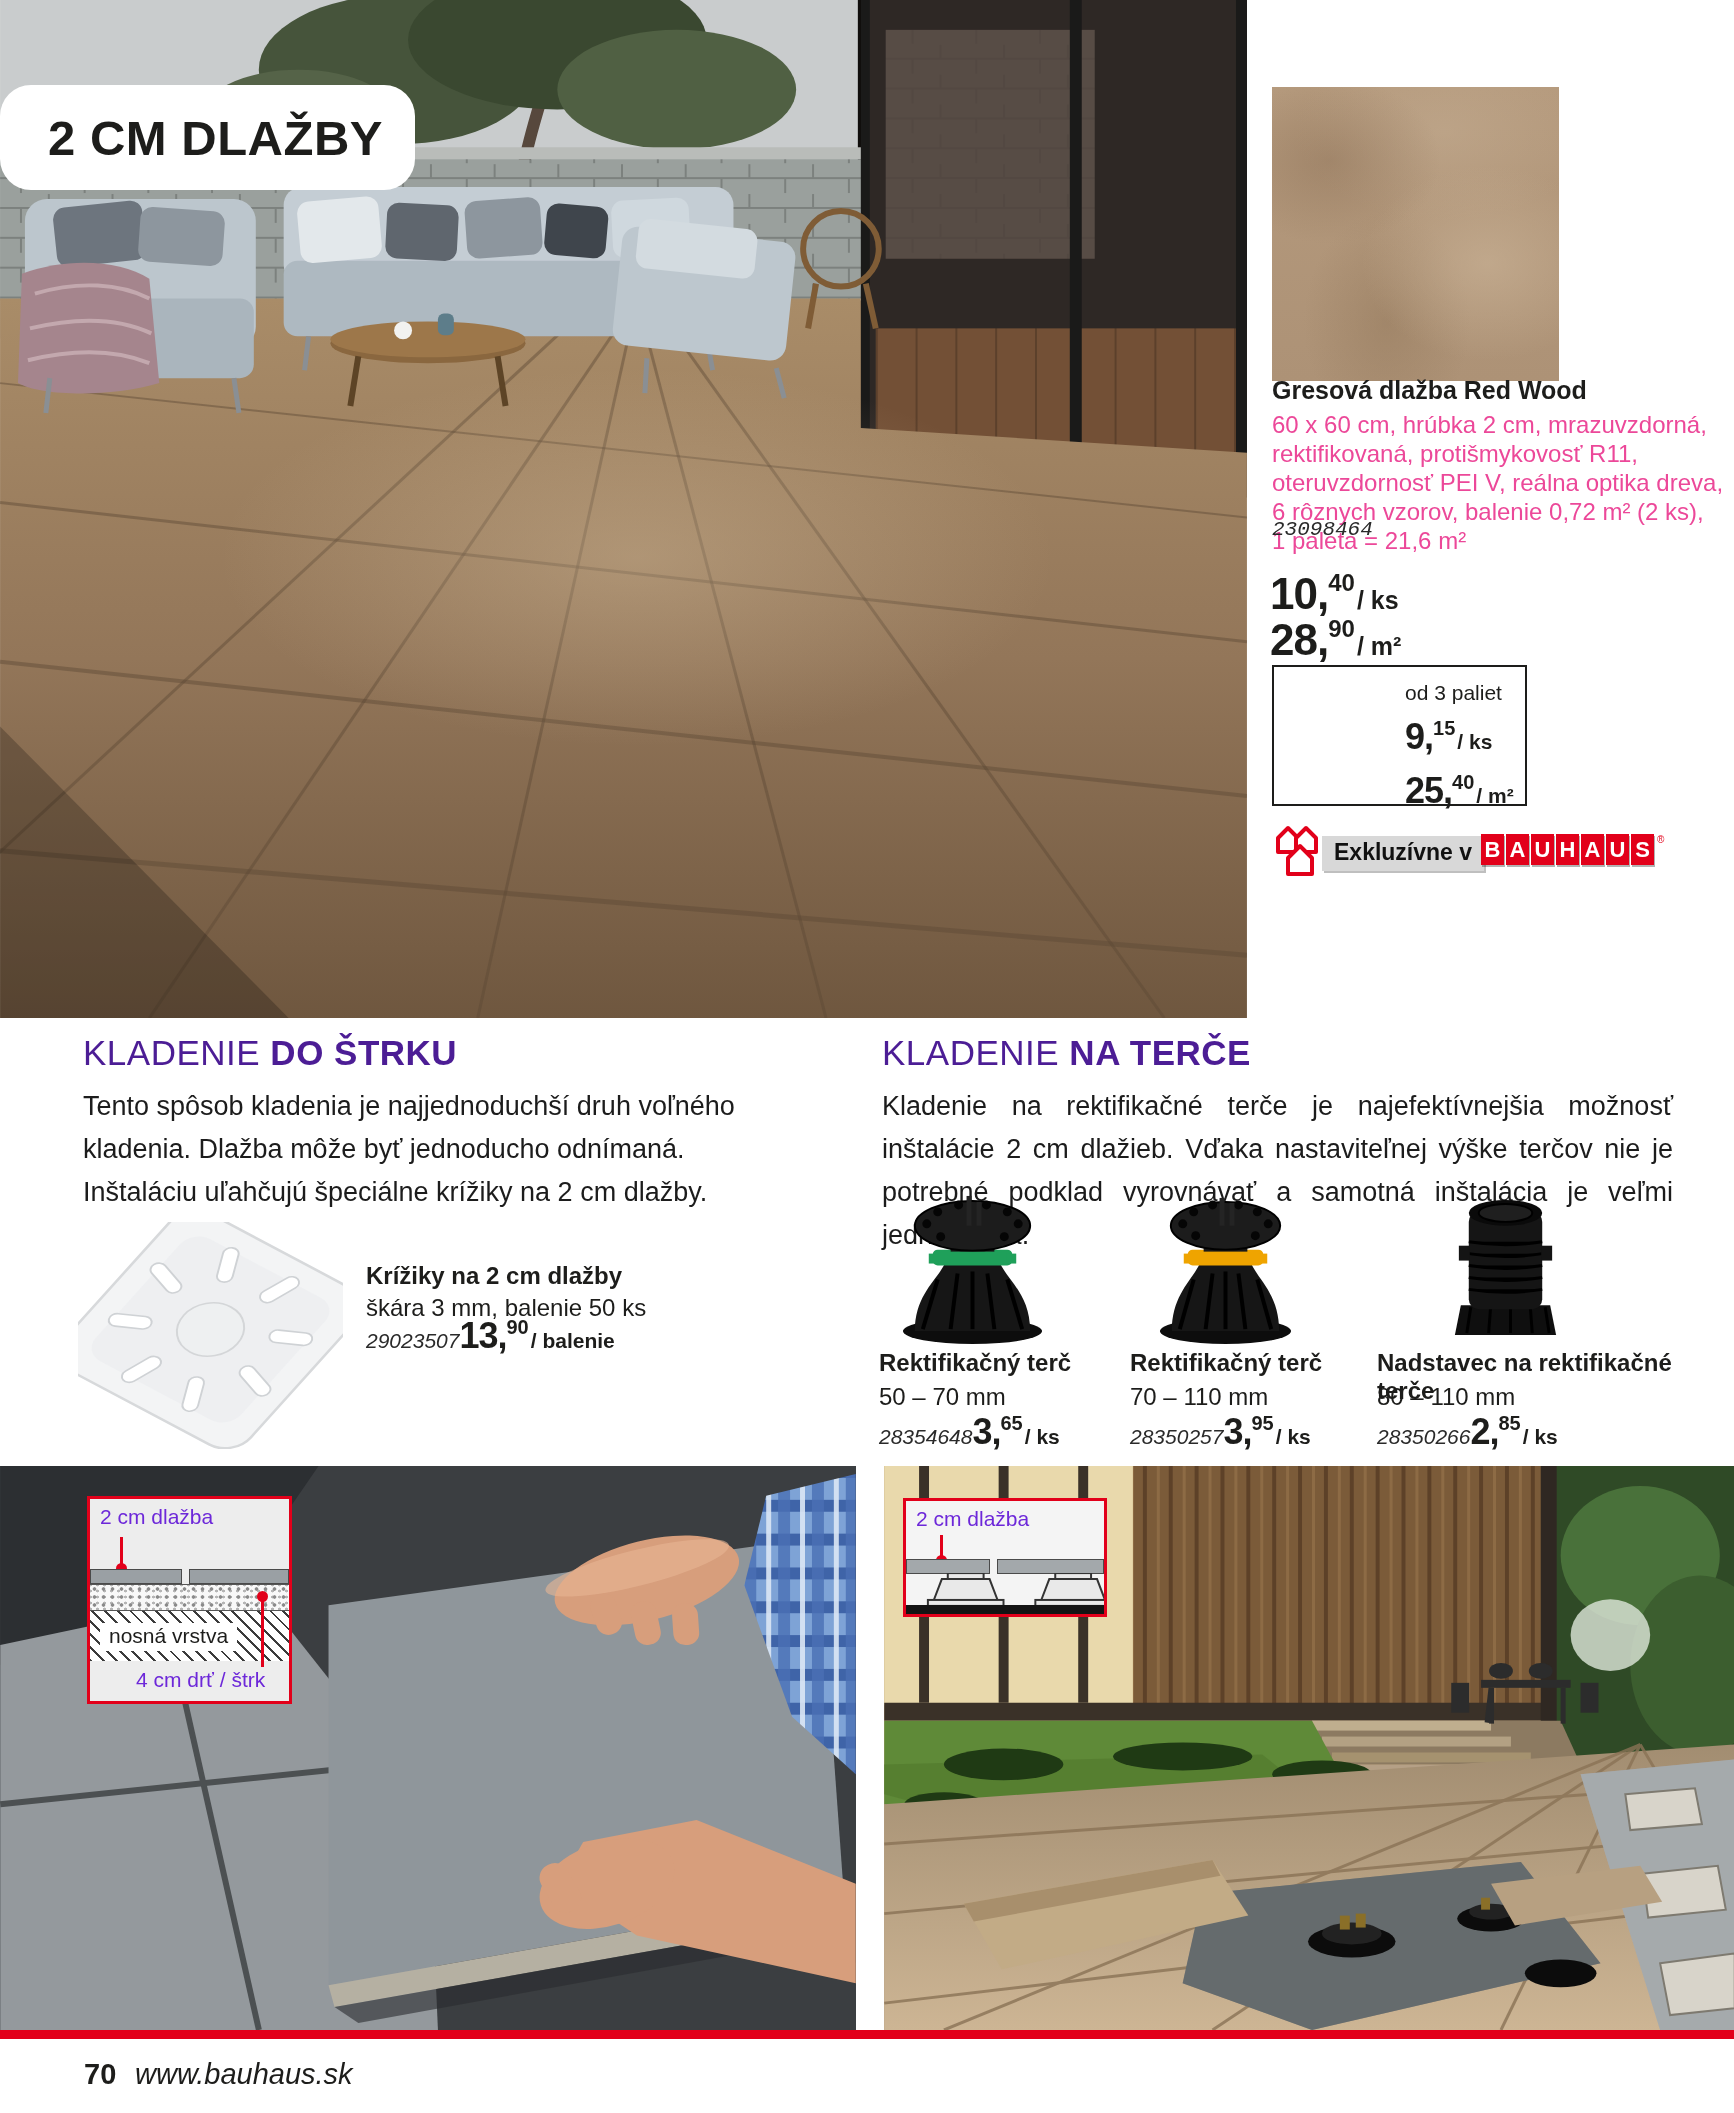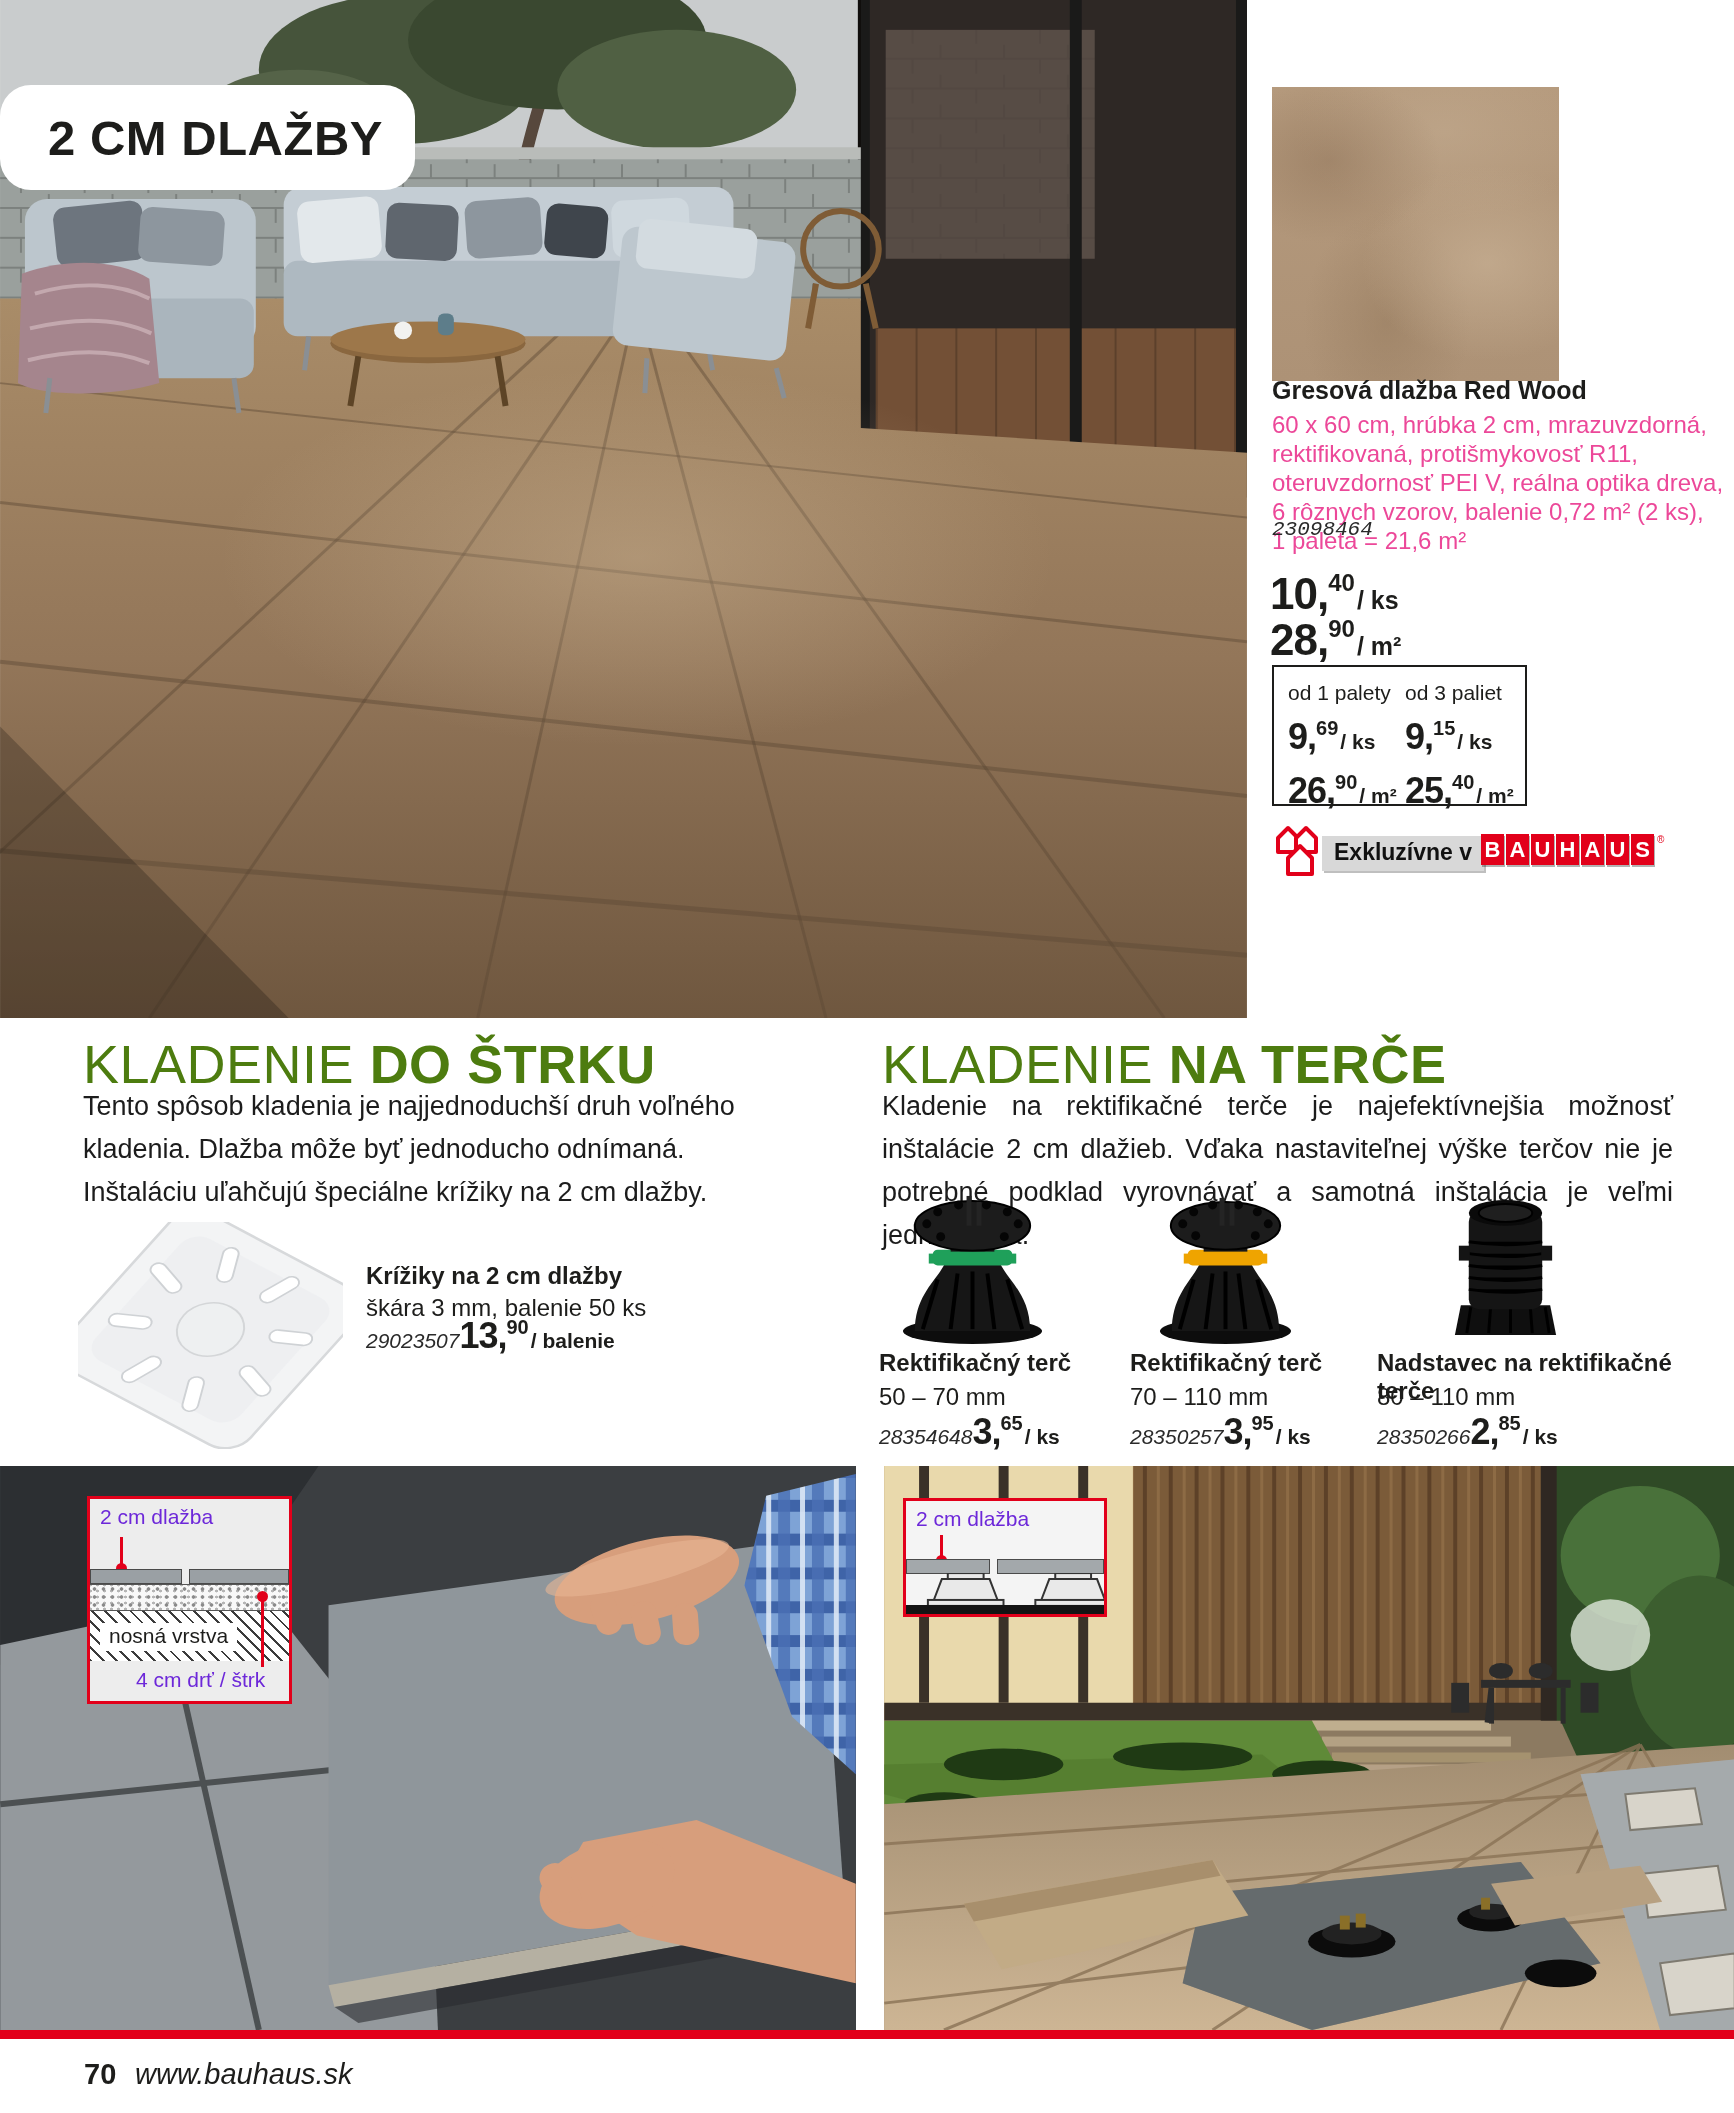--- a/index.html
+++ b/index.html
@@ -40,21 +40,21 @@
   #badge-row{left:1270px;top:820px;width:398px;height:64px;}
   #excl-box{position:absolute;left:52px;top:16px;background:#d8d8d8;padding:3px 12px 5px 12px;
             box-shadow:2px 2px 0 rgba(0,0,0,.25);}
   #excl-box span{font-size:23px;font-weight:bold;color:#111;}
   #bauhaus{position:absolute;left:211px;top:14px;display:flex;gap:2px;}
   #bauhaus .blk{width:23px;height:31px;background:#e2001a;color:#fff;font-weight:bold;font-size:22px;
                 display:flex;align-items:center;justify-content:center;box-shadow:1px 2px 0 rgba(0,0,0,.3);}
   #bauhaus .reg{color:#e2001a;font-size:10px;margin-left:1px;align-self:flex-start;}
 
   
-  .sec-head{font-size:54px;letter-spacing:0.5px;color:#4d7c0f;}
+  .sec-head{font-size:35px;letter-spacing:0.5px;color:#4c1d95;}
   .sec-head .light{font-weight:normal;}
   .sec-head .bold{font-weight:bold;}
   .sec-body{font-size:27px;line-height:43px;color:#1c1c1c;}
   .prod-name{font-size:24px;font-weight:bold;}
   .prod-spec{font-size:24px;}
   .prod-row{display:flex;justify-content:flex-start;align-items:baseline;}
 
   
   .photo{overflow:hidden;}
   #photoL{left:0;top:1466px;width:856px;height:564px;background:#3b3e41;}
@@ -212,29 +212,20 @@
   <div class="abs partno" style="left:1272px;top:518px;font-family:Liberation Mono, monospace;">23098464</div>
 
   <div class="abs price-big" style="left:1270px;top:569px;">
     <span class="whole">10,</span><span class="sup">40</span><span class="unit">/ ks</span>
   </div>
   <div class="abs price-big" style="left:1270px;top:615px;">
     <span class="whole">28,</span><span class="sup">90</span><span class="unit">/ m²</span>
   </div>
 
   <div id="pallet-box" class="abs">
-    <div class="pallet-col" style="left:14px;">
-      <div class="pallet-label">od 1 palety</div>
-      <span class="price-mid price-big">
-        <span class="whole">9,</span><span class="sup">69</span><span class="unit">/ ks</span>
-      </span>
-      <span class="price-mid price-big">
-        <span class="whole">26,</span><span class="sup">90</span><span class="unit">/ m²</span>
-      </span>
-    </div>
     <div class="pallet-col" style="left:131px;">
       <div class="pallet-label">od 3 paliet</div>
       <span class="price-mid price-big">
         <span class="whole">9,</span><span class="sup">15</span><span class="unit">/ ks</span>
       </span>
       <span class="price-mid price-big">
         <span class="whole">25,</span><span class="sup">40</span><span class="unit">/ m²</span>
       </span>
     </div>
   </div>

